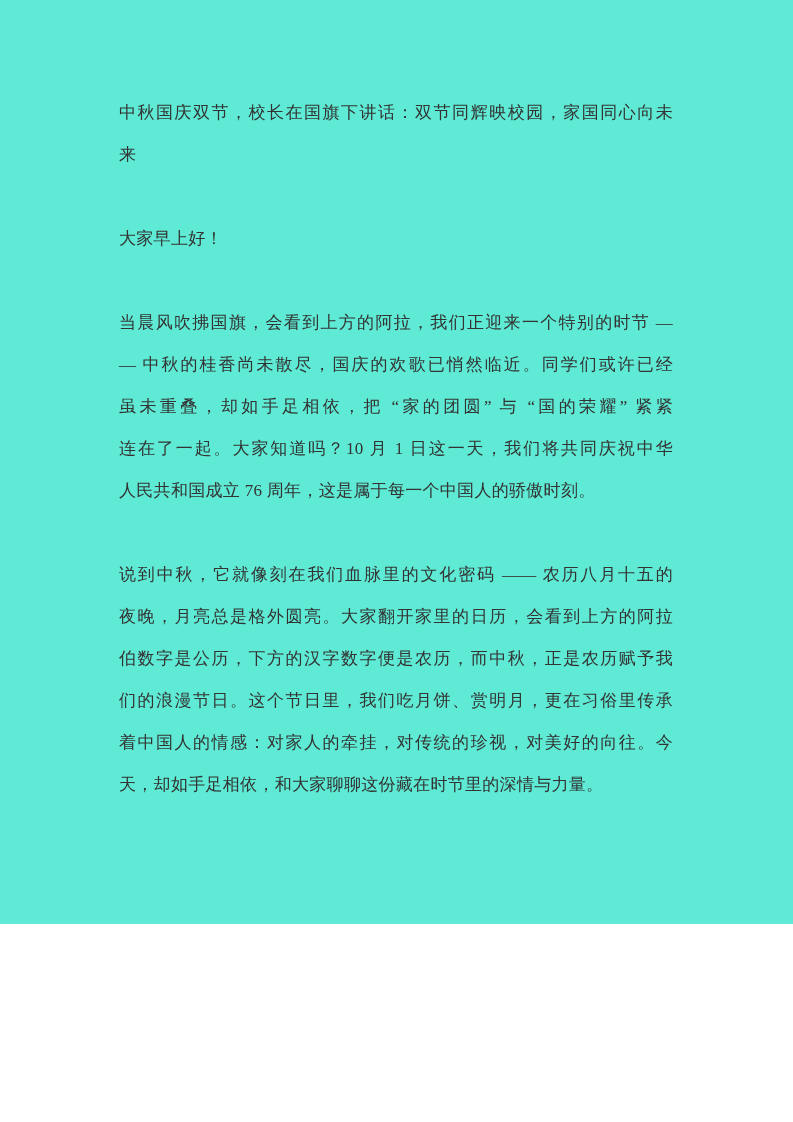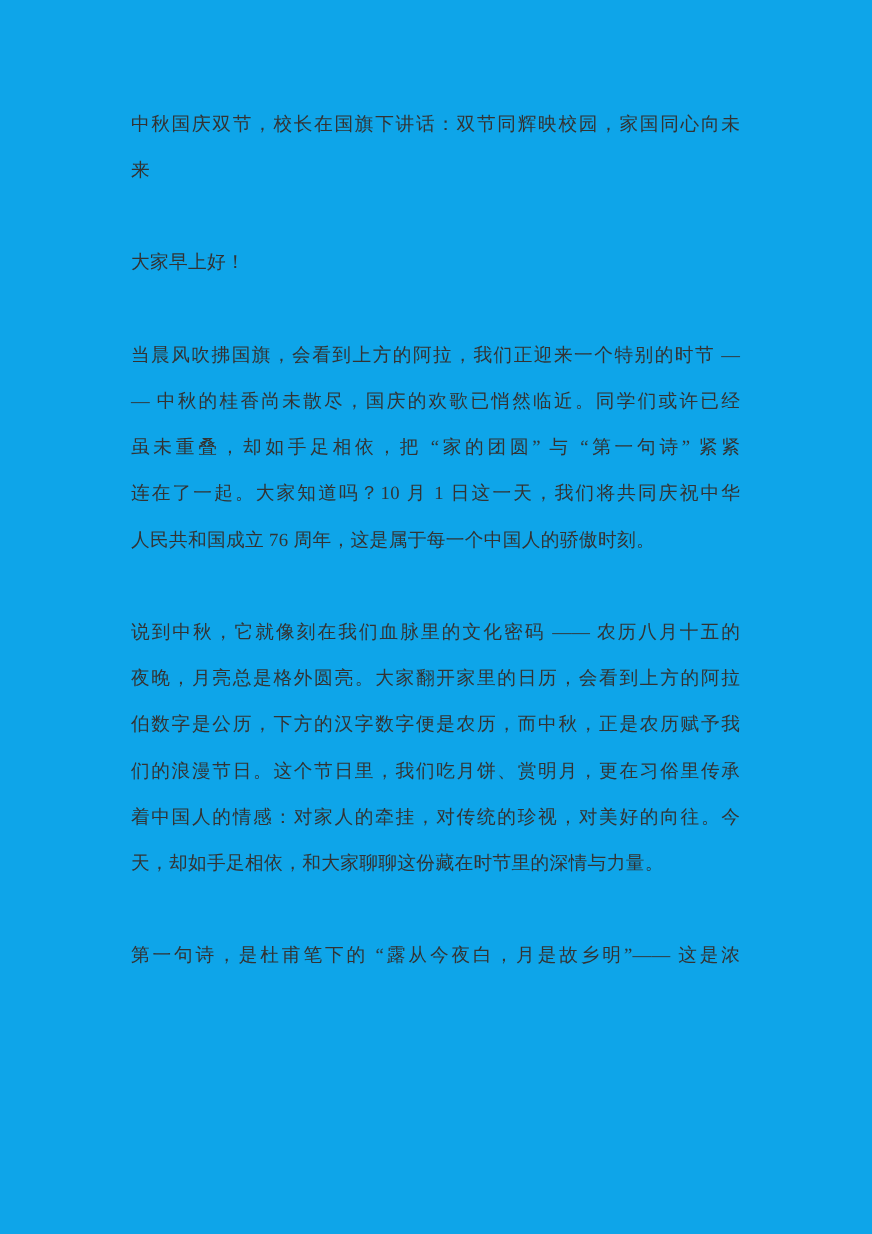--- a/index.html
+++ b/index.html
@@ -1,21 +1,21 @@
 <!DOCTYPE html>
 <html><head>
 <meta charset="utf-8">
 <style>
   * { margin: 0; padding: 0; box-sizing: border-box; }
   html, body { background: #ffffff; }
   .page {
     position: relative;
     width: 793px;
-    height: 1122px;
-    background: #0ea5e9;
+    height: 924px;
+    background: #5eead4;
     overflow: hidden;
     font-family: "Liberation Serif", "DejaVu Serif", serif;
   }
   .doc-body {
     position: absolute;
     top: 92px;
     left: 119px;
     width: 554px;
     color: #333333;
   }
@@ -50,32 +50,29 @@
     </div>
 
 
     <div class="block">
       <div class="line ll">大家早上好！</div>
     </div>
 
     <div class="block">
       <div class="line jl">当晨风吹拂国旗，会看到上方的阿拉，我们正迎来一个特别的时节 —</div>
       <div class="line jl">— 中秋的桂香尚未散尽，国庆的欢歌已悄然临近。同学们或许已经</div>
-      <div class="line jl">虽未重叠，却如手足相依，把 “家的团圆” 与 “第一句诗” 紧紧</div>
+      <div class="line jl">虽未重叠，却如手足相依，把 “家的团圆” 与 “国的荣耀” 紧紧</div>
       <div class="line jl">连在了一起。大家知道吗？10 月 1 日这一天，我们将共同庆祝中华</div>
       <div class="line ll">人民共和国成立 76 周年，这是属于每一个中国人的骄傲时刻。</div>
     </div>
 
     <div class="block">
       <div class="line jl">说到中秋，它就像刻在我们血脉里的文化密码 —— 农历八月十五的</div>
       <div class="line jl">夜晚，月亮总是格外圆亮。大家翻开家里的日历，会看到上方的阿拉</div>
       <div class="line jl">伯数字是公历，下方的汉字数字便是农历，而中秋，正是农历赋予我</div>
       <div class="line jl">们的浪漫节日。这个节日里，我们吃月饼、赏明月，更在习俗里传承</div>
       <div class="line jl">着中国人的情感：对家人的牵挂，对传统的珍视，对美好的向往。今</div>
       <div class="line ll">天，却如手足相依，和大家聊聊这份藏在时节里的深情与力量。</div>
     </div>
 
-    <div class="block">
-      <div class="line jl">第一句诗，是杜甫笔下的 “露从今夜白，月是故乡明”—— 这是浓</div>
-    </div>
 
   </div>
 </div>
 
 </body></html>

